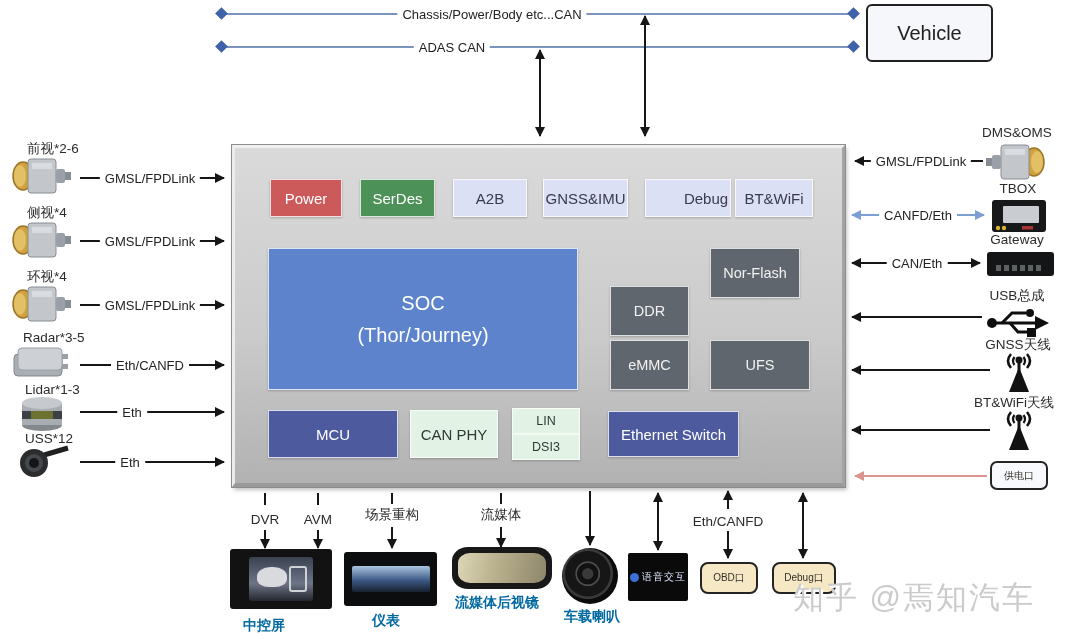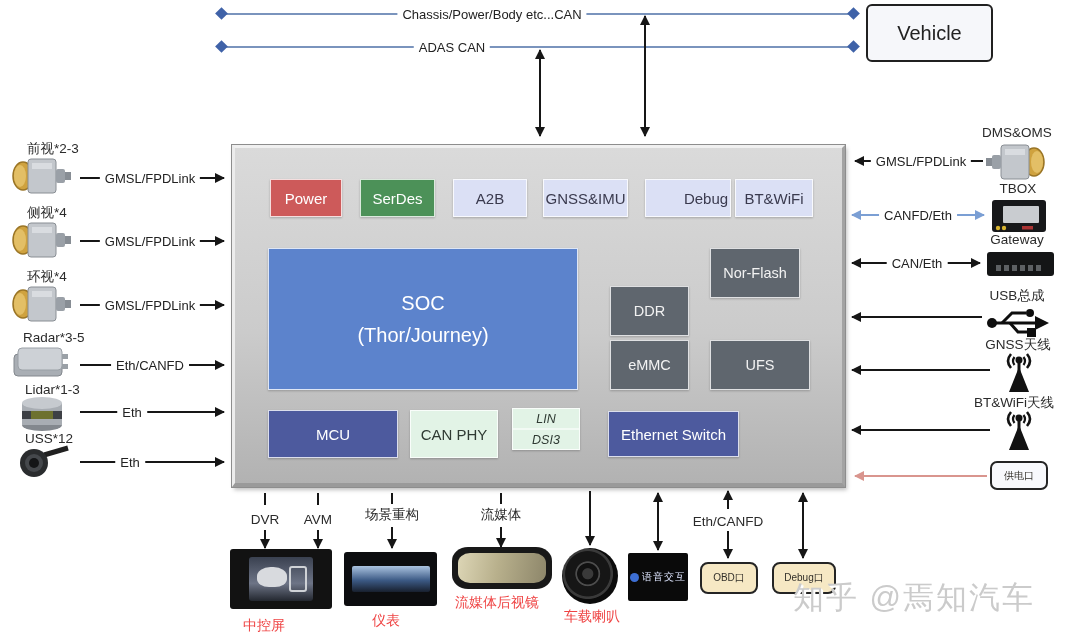--- a/index.html
+++ b/index.html
@@ -53,21 +53,21 @@
   .chip.soc    { background:#5c83cc; color:#fff; flex-direction:column; font-size:20px; line-height:1.6; }
   .lin-dsi { position:absolute; background:#e2f3e6; border:1px solid rgba(255,255,255,.8);
       box-shadow:0 1px 2px rgba(0,0,0,.22); display:flex; flex-direction:column; }
   .lin-dsi span { flex:1; display:flex; align-items:center; justify-content:center;
       font-size:12.5px; color:#2f3a33; }
   .lin-dsi span:first-child { border-bottom:2px solid #f2faf4; }
 
   
   .port-box { position:absolute; background:#f6e8c4; border:2px solid #242424; border-radius:8px;
       display:flex; align-items:center; justify-content:center; font-size:10px; color:#33302a; }
-  .dev-label { position:absolute; transform:translateX(-50%); font-size:14px; color:#ef4444; white-space:nowrap; }
+  .dev-label { position:absolute; transform:translateX(-50%); font-size:14px; color:#0369a1; white-space:nowrap;font-weight:bold; }
   .screen-center { position:absolute; left:230px; top:549px; width:102px; height:60px; background:#121212;
       border-radius:3px; display:flex; align-items:center; justify-content:center; }
   .screen-center .scr { width:64px; height:44px; background:linear-gradient(180deg,#3a4150 0%,#6d7486 60%,#23272f 100%); border-radius:3px; position:relative; }
   .screen-center .scr::before { content:''; position:absolute; left:8px; top:10px; width:30px; height:20px;
       background:#d8dade; border-radius:45% 45% 40% 40%; }
   .screen-center .scr::after { content:''; position:absolute; right:6px; top:9px; width:14px; height:22px;
       border:2px solid #cfd2d6; border-radius:3px; }
   .cluster { position:absolute; left:344px; top:552px; width:93px; height:54px; background:#0c0d0f;
       border-radius:3px; display:flex; align-items:center; justify-content:center; }
   .cluster .scr { width:78px; height:26px; background:linear-gradient(180deg,#aac3e0 0%,#3c5a85 55%,#18202e 100%); border-radius:2px; }
@@ -100,21 +100,21 @@
   <div class="diamond" style="left:849px; top:42px;"></div>
   <div class="conn-label" style="left:452px; top:47px;">ADAS CAN</div>
 
   <div class="vehicle-box">
     <span>Vehicle</span>
   </div>
 
   <div class="vline ah-up ah-down" style="left:539px; top:50px; height:86px;"></div>
   <div class="vline ah-up ah-down" style="left:644px; top:16px; height:120px;"></div>
 
-  <div class="side-label" style="left:27px; top:140px;">前视*2-3</div>
+  <div class="side-label" style="left:27px; top:140px;">前视*2-6</div>
   <div class="icon" style="left:12px; top:156px;">
     <svg width="60" height="40" viewBox="0 0 60 40">
         <ellipse cx="11" cy="20" rx="10" ry="14" fill="#cfa23f" stroke="#9a7526" stroke-width="1.5"></ellipse>
         <ellipse cx="8" cy="20" rx="6" ry="11" fill="#e3bf66"></ellipse>
         <rect x="16" y="3" width="28" height="34" rx="3" fill="#c3c7cc" stroke="#898e94"></rect>
         <rect x="20" y="7" width="20" height="6" fill="#d9dce0"></rect>
         <rect x="44" y="13" width="9" height="14" rx="2" fill="#9aa0a7"></rect>
         <rect x="53" y="16" width="6" height="8" fill="#878d94"></rect>
       </svg>
   </div>
@@ -223,21 +223,21 @@
   <div class="chip dark" style="left:710px; top:340px; width:100px; height:50px;">
       <span>UFS</span>
     </div>
 
   <div class="chip indigo" style="left:268px; top:410px; width:130px; height:48px;">
       <span>MCU</span>
     </div>
   <div class="chip pale" style="left:410px; top:410px; width:88px; height:48px;">
       <span>CAN PHY</span>
     </div>
-  <div class="lin-dsi" style="left:512px; top:408px; width:68px; height:42px;font-style:italic;">
+  <div class="lin-dsi" style="left:512px; top:408px; width:68px; height:52px;">
     <span>LIN</span>
     <span>DSI3</span>
   </div>
   <div class="chip indigo" style="left:608px; top:411px; width:131px; height:46px;">
       <span>Ethernet Switch</span>
     </div>
 
   <div class="c-label" style="left:1017px; top:132px;">DMS&amp;OMS</div>
   <div class="icon" style="left:985px; top:142px; transform:scaleX(-1);">
     <svg width="60" height="40" viewBox="0 0 60 40">

